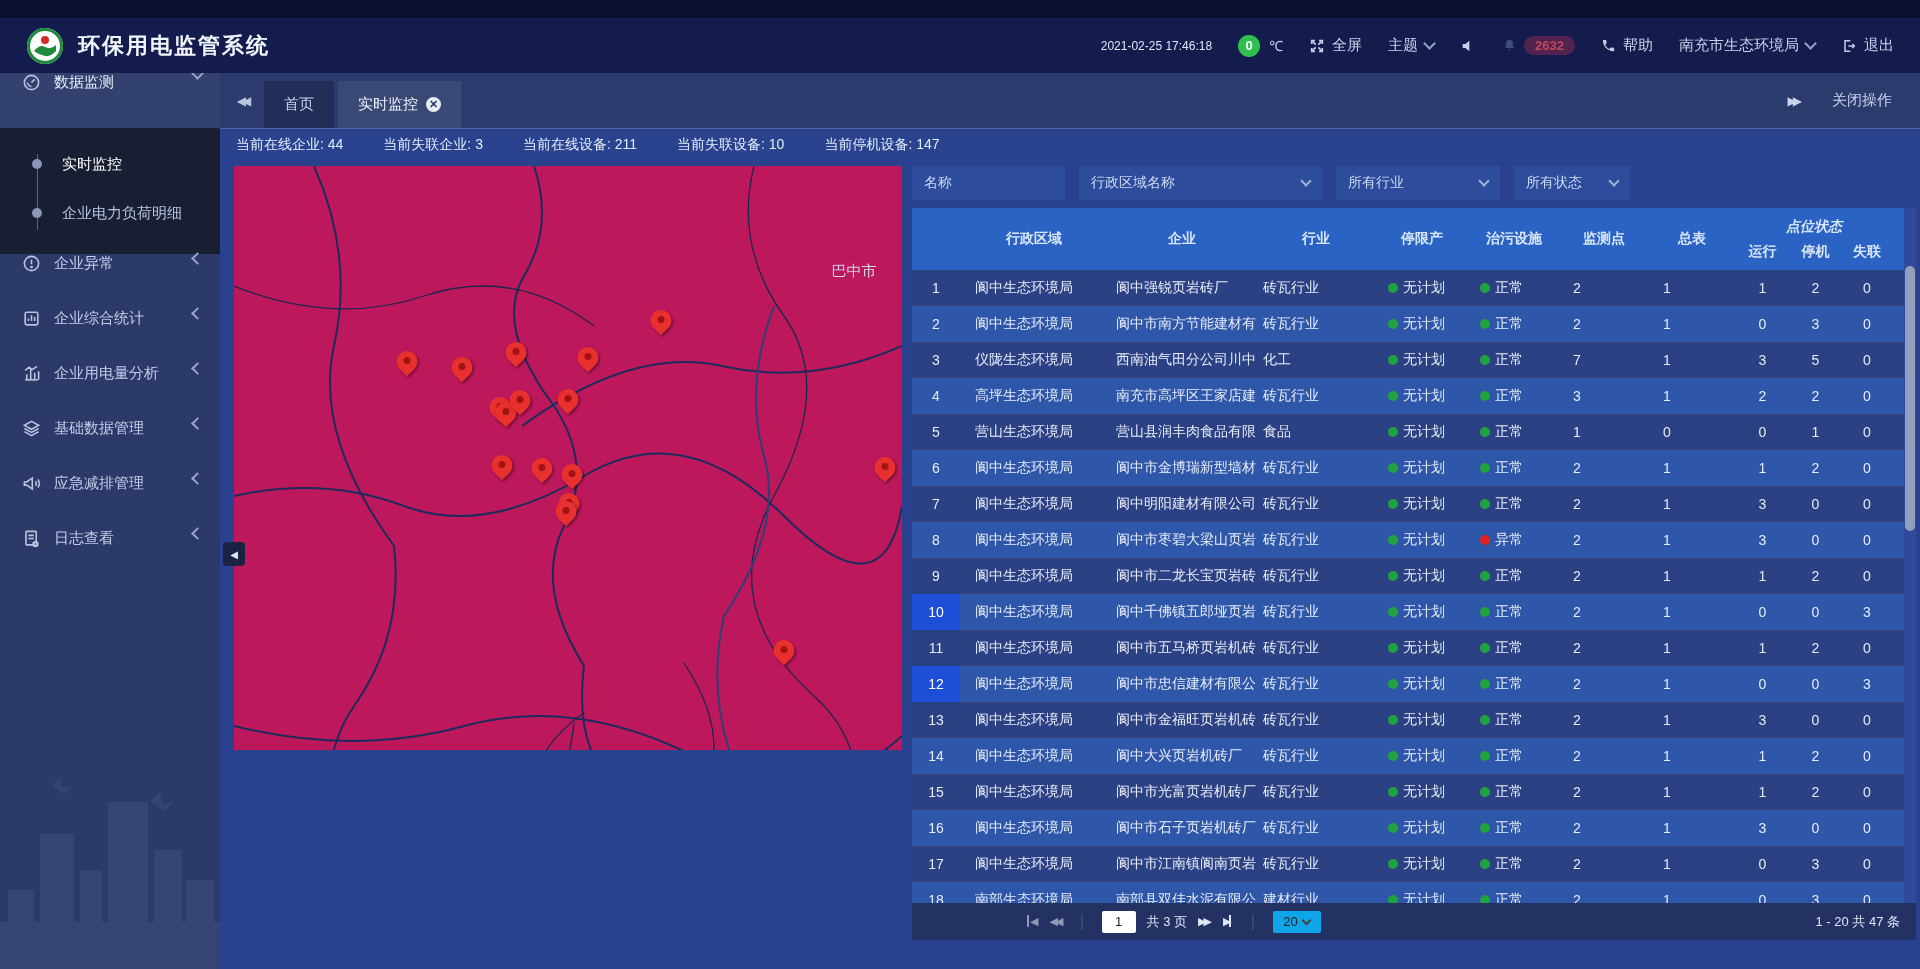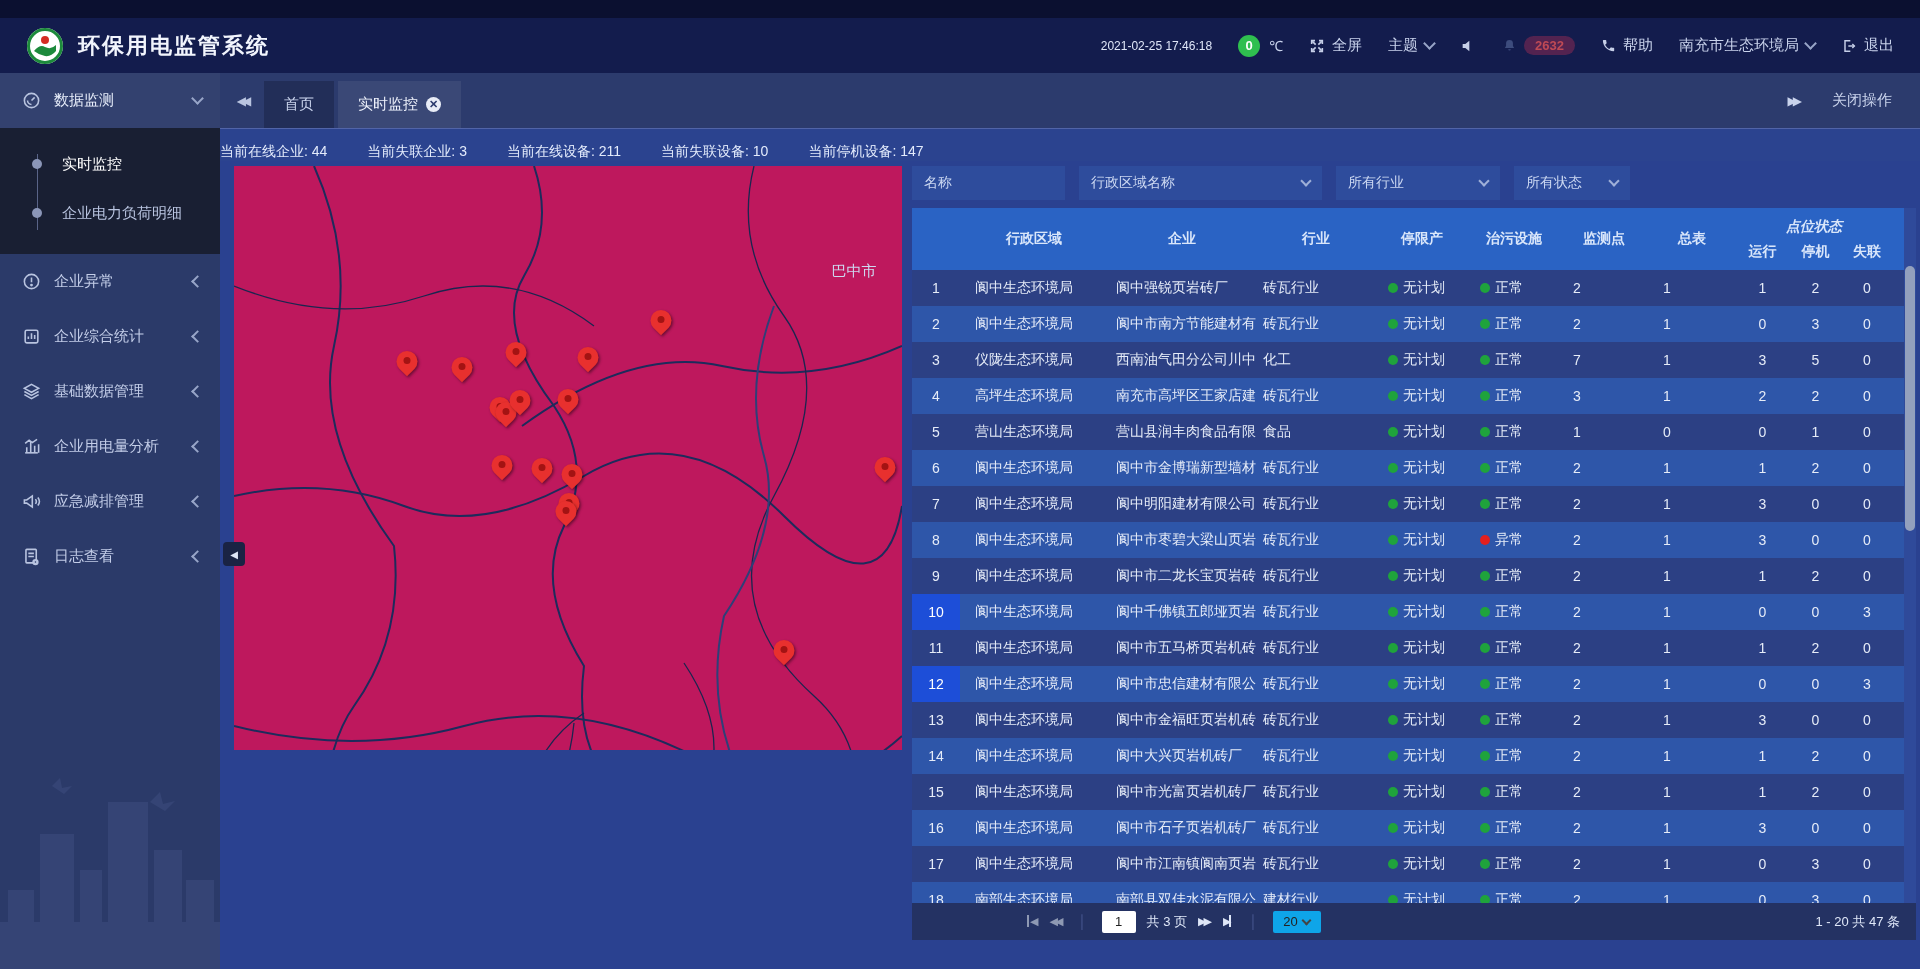--- a/index.html
+++ b/index.html
@@ -12,39 +12,39 @@
   .hdr-item{display:flex;align-items:center;gap:7px;cursor:default;white-space:nowrap;}
   .datetime{font-size:12px;color:#dfe6f8;}
   .temp-badge{width:22px;height:22px;border-radius:50%;background:#2fbf4f;color:#fff;display:flex;align-items:center;justify-content:center;font-size:13px;font-weight:bold;}
   .temp-unit{font-size:14px;margin-left:2px;}
   .pill{background:rgba(136,42,84,.55);color:#bf4a55;padding:2px 11px;border-radius:11px;font-size:13px;font-weight:bold;}
   .chev{width:7px;height:7px;border-right:2px solid #98a5c8;border-bottom:2px solid #98a5c8;transform:rotate(45deg);display:inline-block;margin-top:-4px;}
   .chev.left{transform:rotate(135deg);margin-top:0;}
   .ic{display:inline-flex;}
   
   .sidebar{position:absolute;left:0;top:55px;width:220px;bottom:0;background:#2b3a69;color:#c3cde8;font-size:15px;overflow:hidden;}
-  .menu-item{height:55px;display:flex;align-items:center;padding:0 18px 0 22px;gap:13px;position:relative;cursor:pointer;}
+  .menu-item{height:55px;display:flex;padding:0 18px 0 22px;gap:13px;position:relative;cursor:pointer;}
   .menu-item.parent-active{background:#33416f;color:#e8eefb;}
   .menu-item .chev{margin-left:auto;}
   .submenu{background:#191f33;position:relative;padding:12px 0 16px;}
   .submenu .rail{position:absolute;left:37px;top:26px;bottom:24px;width:1px;background:#5a6488;}
   .sub-item{height:49px;display:flex;align-items:center;padding-left:62px;position:relative;color:#b9c4e0;cursor:pointer;}
   .sub-item::before{content:'';width:10px;height:10px;border-radius:50%;background:#8b96b8;position:absolute;left:32px;top:19px;}
   .sub-item.active{color:#ffffff;}
   .skyline{position:absolute;left:0;bottom:0;width:220px;height:215px;pointer-events:none;}
   
   .tabbar{position:absolute;left:220px;top:55px;right:0;height:55px;background:#2c3b6d;display:flex;align-items:flex-end;}
   .tab-collapse{align-self:center;width:44px;text-align:center;color:#b9c4e0;font-size:12px;letter-spacing:-4px;cursor:pointer;}
   .tab{height:47px;background:#222e58;padding:0 20px;display:flex;align-items:center;gap:8px;color:#c9d3ec;font-size:15px;margin-right:4px;cursor:pointer;}
   .tab.active{background:#3a4876;color:#eef2fc;}
   .tab-close{width:15px;height:15px;border-radius:50%;background:#e8ecf6;color:#2c3b6d;font-size:11px;line-height:15px;text-align:center;font-weight:bold;}
   .tab-ops{margin-left:auto;align-self:center;display:flex;align-items:center;gap:30px;padding-right:28px;color:#c9d3ec;font-size:15px;}
   .dbl-arrow{font-size:12px;letter-spacing:-4px;padding-right:4px;cursor:pointer;}
   
-  .statsbar{position:absolute;left:220px;top:110px;right:0;height:33px;background:#2b438f;border-top:1px solid #5164a8;display:flex;align-items:flex-end;gap:40px;color:#e3ebfc;font-size:14px;box-sizing:border-box;}
+  .statsbar{position:absolute;left:220px;top:110px;right:0;height:33px;background:#2b438f;border-top:1px solid #5164a8;display:flex;align-items:center;gap:40px;padding-left:16px;color:#e3ebfc;font-size:14px;box-sizing:border-box;}
   
   .content{position:absolute;left:220px;top:143px;right:0;bottom:0;background:#2a4190;}
   .map{position:absolute;left:14px;top:5px;width:668px;height:584px;background:#be185d;overflow:hidden;}
   .map-city{position:absolute;transform:translate(-50%,-50%);color:#cdd8f0;font-size:15px;white-space:nowrap;z-index:3;}
   .pin-w{position:absolute;width:21px;height:29px;transform:translate(-50%,-100%);z-index:4;cursor:pointer;}
   .pin-w::before{content:'';position:absolute;left:0;top:4px;width:21px;height:21px;background:#e8302e;border-radius:50% 50% 50% 0;transform:rotate(-45deg);box-shadow:0 2px 3px rgba(0,0,0,.45);}
   .pin-w::after{content:'';position:absolute;left:7px;top:10px;width:7px;height:7px;border-radius:50%;background:#a31313;}
   .collapse-handle{position:absolute;left:3px;top:381px;width:22px;height:24px;background:#1a2344;border-radius:4px;color:#dfe6f8;display:flex;align-items:center;justify-content:center;font-size:10px;z-index:5;cursor:pointer;}
   
   .panel{position:absolute;left:692px;top:5px;width:1004px;height:774px;}
@@ -211,37 +211,37 @@
               <rect x="4" y="4" width="16" height="16" rx="2"></rect>
               <path d="M8 15v-3M12 15V8M16 15v-5"></path>
             </svg>
           </span>
           <span>企业综合统计</span>
           <span class="chev left"></span>
         </div>
         <div class="menu-item">
           <span class="ic">
             <svg width="19" height="19" viewBox="0 0 24 24" fill="none" stroke="#b9c4e0" stroke-width="2">
+              <path d="M4 20h16"></path>
+              <path d="M6 20v-7M11 20V6M16 20v-9M21 20V9"></path>
+              <path d="M4 8l5-4 4 3 6-4"></path>
+            </svg>
+          </span>
+          <span>企业用电量分析</span>
+          <span class="chev left"></span>
+        </div>
+        <div class="menu-item">
+          <span class="ic">
+            <svg width="19" height="19" viewBox="0 0 24 24" fill="none" stroke="#b9c4e0" stroke-width="2">
               <path d="M12 3l9 5-9 5-9-5z"></path>
               <path d="M3 12l9 5 9-5"></path>
               <path d="M3 16l9 5 9-5"></path>
             </svg>
           </span>
           <span>基础数据管理</span>
-          <span class="chev left"></span>
-        </div>
-        <div class="menu-item">
-          <span class="ic">
-            <svg width="19" height="19" viewBox="0 0 24 24" fill="none" stroke="#b9c4e0" stroke-width="2">
-              <path d="M4 20h16"></path>
-              <path d="M6 20v-7M11 20V6M16 20v-9M21 20V9"></path>
-              <path d="M4 8l5-4 4 3 6-4"></path>
-            </svg>
-          </span>
-          <span>企业用电量分析</span>
           <span class="chev left"></span>
         </div>
         <div class="menu-item">
           <span class="ic">
             <svg width="19" height="19" viewBox="0 0 24 24" fill="none" stroke="#b9c4e0" stroke-width="2">
               <path d="M3 10v4h3l7 5V5L6 10H3z"></path>
               <path d="M17 9a5 5 0 0 1 0 6M20 7a8 8 0 0 1 0 10"></path>
             </svg>
           </span>
           <span>应急减排管理</span>

